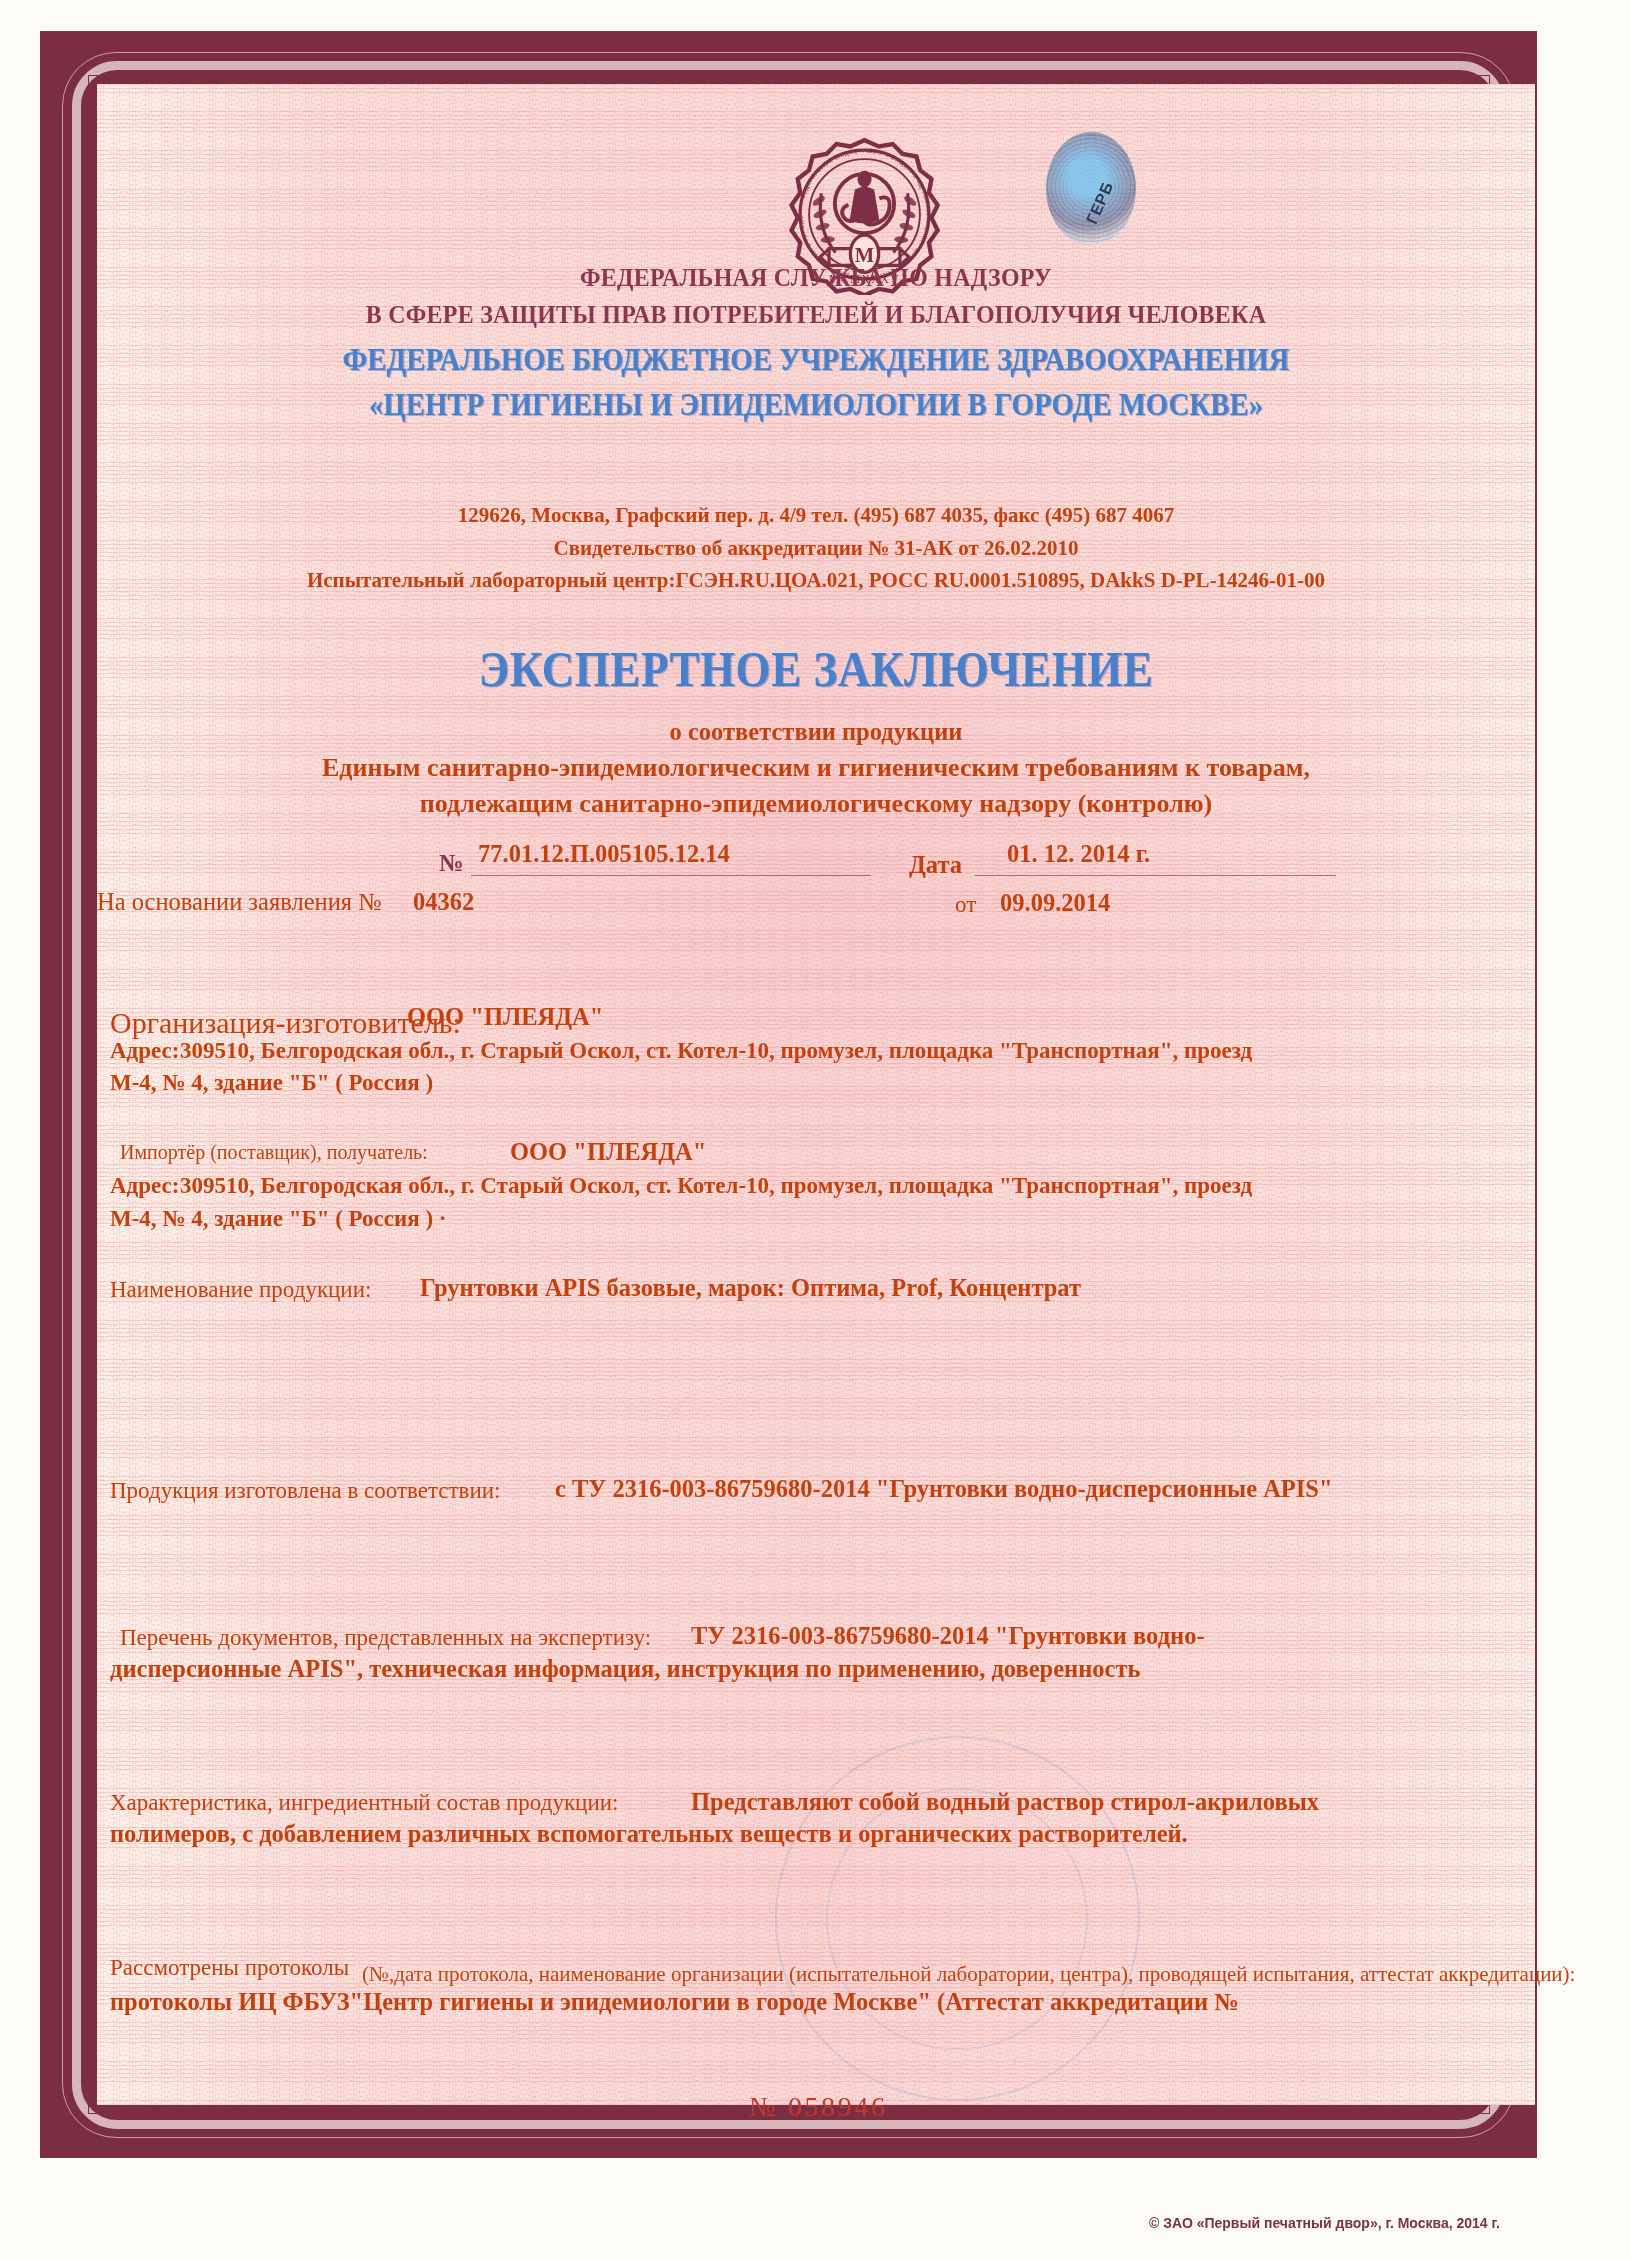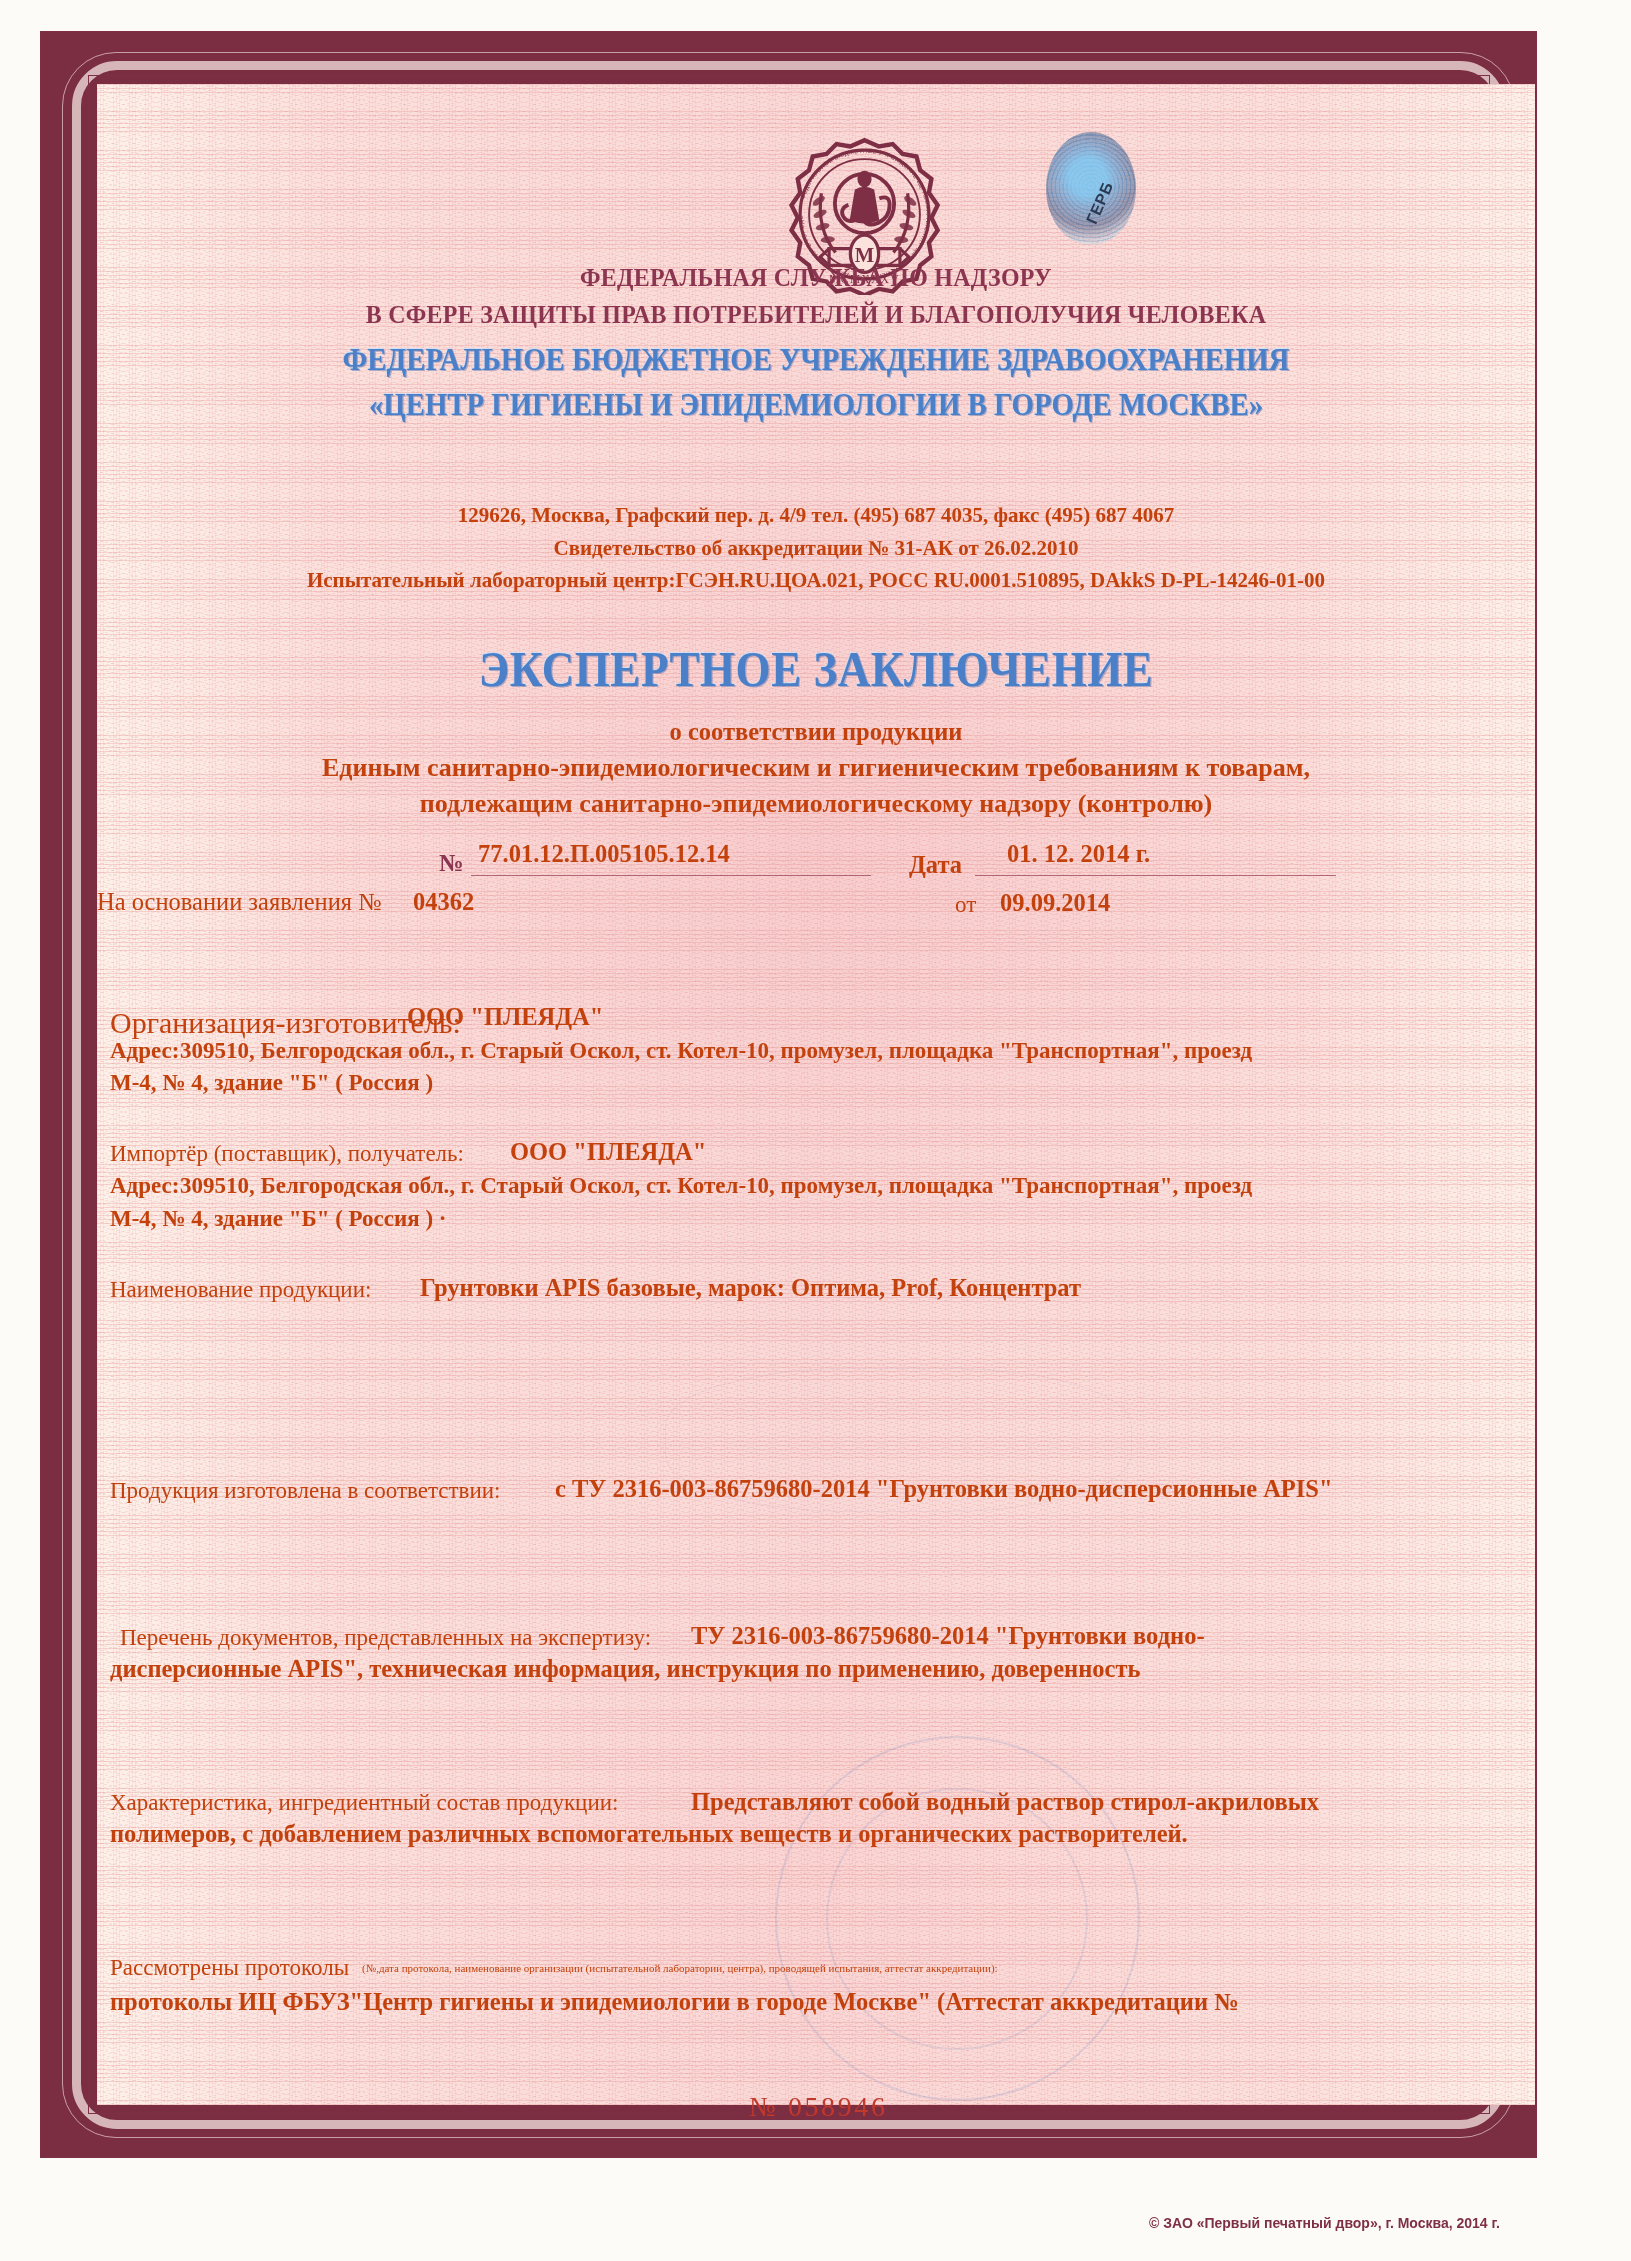--- a/index.html
+++ b/index.html
@@ -256,42 +256,42 @@
     <div class="ln blk b" style="left:316px;top:804px;font-size:24.5px;">04362</div>
     <div class="ln blk" style="left:858px;top:808px;font-size:23px;">от</div>
     <div class="ln blk b" style="left:903px;top:805px;font-size:24.5px;">09.09.2014</div>
 
     <div class="ln blk" style="left:13px;top:922px;font-size:30px;">Организация-изготовитель:</div>
     <div class="ln blk b" style="left:310px;top:919px;font-size:24.5px;">ООО "ПЛЕЯДА"</div>
     <div class="ln blk b" style="left:13px;top:954px;font-size:23px;">Адрес:</div>
     <div class="ln blk b" style="left:83px;top:954px;font-size:23px;">309510, Белгородская обл., г. Старый Оскол, ст. Котел-10, промузел, площадка "Транспортная", проезд</div>
     <div class="ln blk b" style="left:13px;top:986px;font-size:23px;">М-4, № 4, здание "Б" ( Россия )</div>
 
-    <div class="ln blk" style="left:13px;top:1057px;font-size:23px;">Импортёр (поставщик), получатель:</div>
+    <div class="ln blk" style="left:23px;top:1057px;font-size:20px;">Импортёр (поставщик), получатель:</div>
     <div class="ln blk b" style="left:413px;top:1054px;font-size:24.5px;">ООО "ПЛЕЯДА"</div>
     <div class="ln blk b" style="left:13px;top:1089px;font-size:23px;">Адрес:</div>
     <div class="ln blk b" style="left:83px;top:1089px;font-size:23px;">309510, Белгородская обл., г. Старый Оскол, ст. Котел-10, промузел, площадка "Транспортная", проезд</div>
     <div class="ln blk b" style="left:13px;top:1122px;font-size:23px;">М-4, № 4, здание "Б" ( Россия )  ·</div>
 
     <div class="ln blk" style="left:13px;top:1193px;font-size:23px;">Наименование продукции:</div>
     <div class="ln blk b" style="left:323px;top:1190px;font-size:24.5px;">Грунтовки APIS базовые, марок: Оптима, Prof, Концентрат</div>
 
     <div class="ln blk" style="left:13px;top:1394px;font-size:23px;">Продукция изготовлена в соответствии:</div>
     <div class="ln blk b" style="left:458px;top:1391px;font-size:24.5px;">с ТУ 2316-003-86759680-2014 "Грунтовки водно-дисперсионные APIS"</div>
 
     <div class="ln blk" style="left:23px;top:1541px;font-size:23px;">Перечень документов, представленных на экспертизу:</div>
     <div class="ln blk b" style="left:594px;top:1538px;font-size:24.5px;">ТУ 2316-003-86759680-2014 "Грунтовки водно-</div>
     <div class="ln blk b" style="left:13px;top:1571px;font-size:24.5px;">дисперсионные APIS", техническая информация, инструкция по применению, доверенность</div>
 
     <div class="ln blk" style="left:13px;top:1706px;font-size:23px;">Характеристика, ингредиентный состав продукции:</div>
     <div class="ln blk b" style="left:594px;top:1704px;font-size:24.5px;">Представляют собой водный раствор стирол-акриловых</div>
     <div class="ln blk b" style="left:13px;top:1736px;font-size:24.5px;">полимеров, с добавлением различных вспомогательных веществ и органических растворителей.</div>
 
     <div class="ln blk" style="left:13px;top:1871px;font-size:23px;">Рассмотрены протоколы</div>
-    <div class="ln blk" style="left:265px;top:1878px;font-size:11px;">(№,дата протокола, наименование организации (испытательной лаборатории, центра), проводящей испытания, аттестат аккредитации):</div>
+    <div class="ln blk" style="left:265px;top:1878px;font-size:21px;">(№,дата протокола, наименование организации (испытательной лаборатории, центра), проводящей испытания, аттестат аккредитации):</div>
     <div class="ln blk b" style="left:13px;top:1904px;font-size:24.5px;">протоколы ИЦ ФБУЗ"Центр гигиены и эпидемиологии в городе Москве" (Аттестат аккредитации №</div>
 
     <div id="serial" style="left:652px;top:2007px;">№ 058946</div>
 
   </div>
 
   <div id="footer">© ЗАО «Первый печатный двор», г. Москва, 2014 г.</div>
 
 </div>
 

